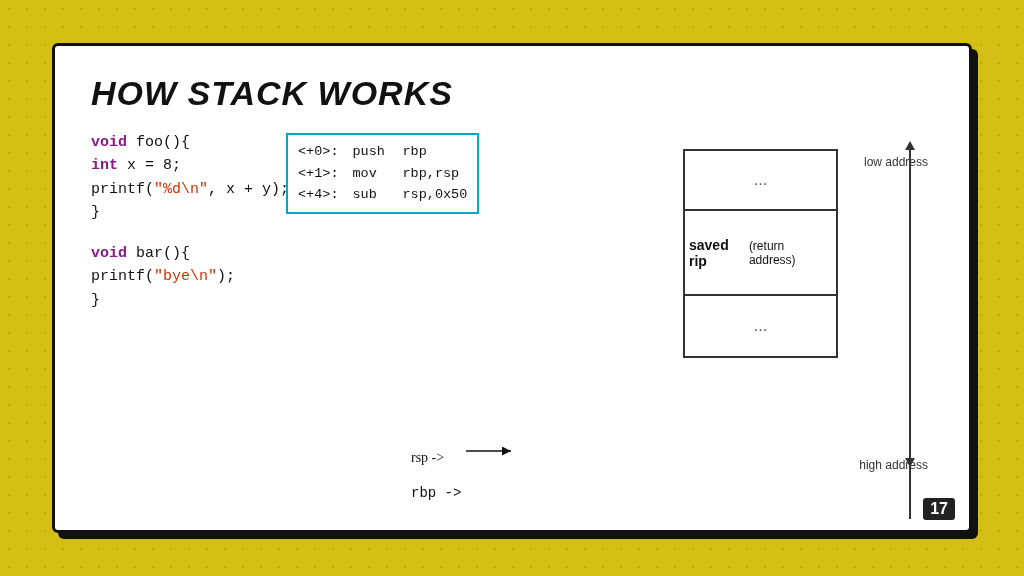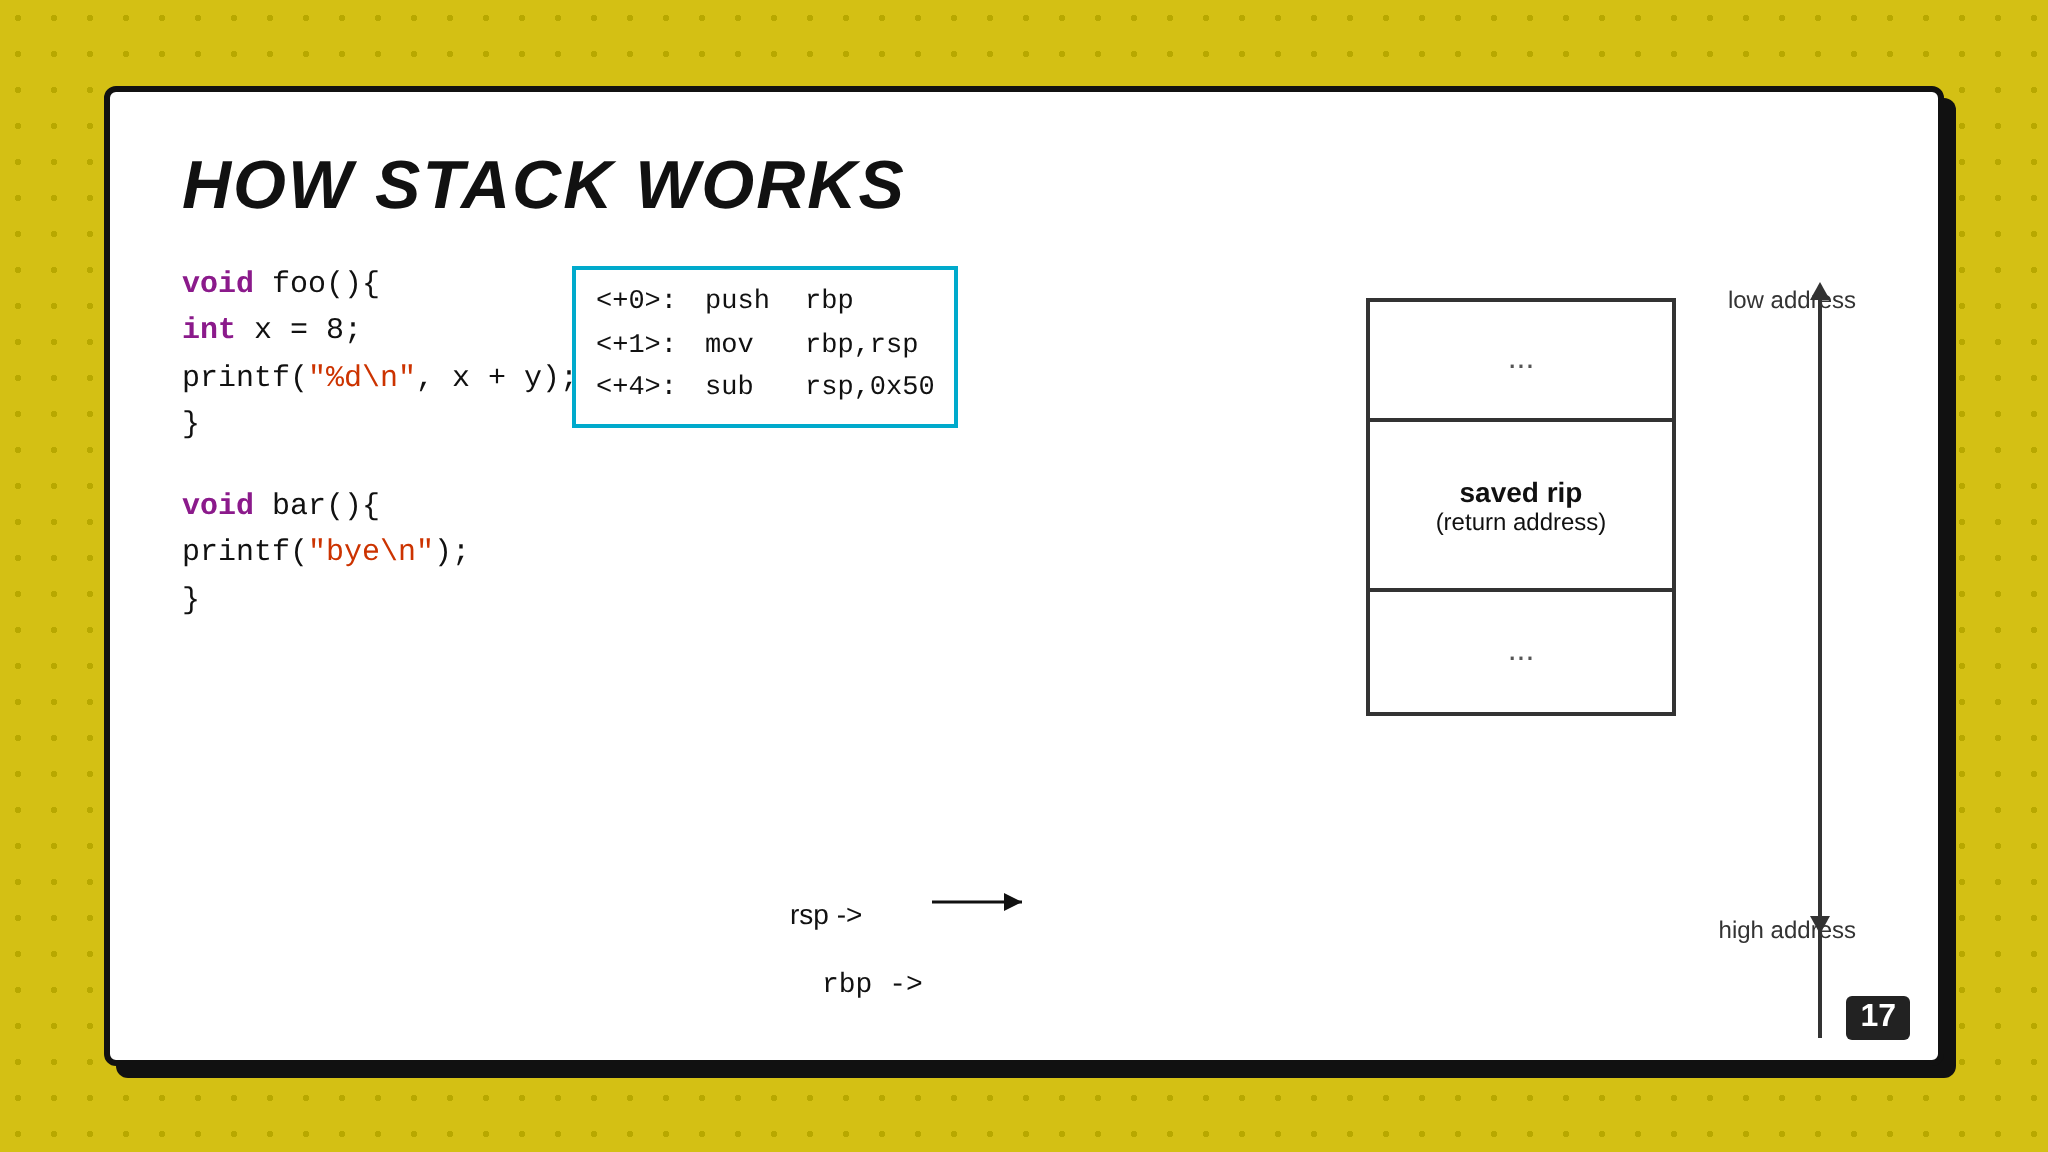--- a/index.html
+++ b/index.html
@@ -159,56 +159,56 @@
           <span class="code-keyword">void </span><span class="code-normal">bar</span><span class="code-normal">(){</span>
         </div>
         <div>
           <span class="code-normal">   printf(</span><span class="code-string">"bye\n"</span><span class="code-normal">);</span>
         </div>
         <div>
           <span class="code-normal">}</span>
         </div>
       </div>
 
-      <div style="position: absolute; bottom: 28px; left: 304px; font-family: Liberation Sans, sans-serif; font-size: 14px; color: #111;">rsp -&gt;</div>
+      <div style="position: absolute; bottom: 28px; left: 320px; font-family: Liberation Serif, serif; font-size: 14px; color: #111;">rsp -&gt;</div>
       <div style="position: absolute; bottom: -8px; left: 320px; font-family: 'Courier New', monospace; font-size: 14px; color: #111;">rbp -&gt;</div>
 
       <svg style="position: absolute; bottom: 0; left: 0; width: 100%; height: 100%; pointer-events: none;">
 
         <line x1="375" y1="320" x2="420" y2="320" stroke="#111" stroke-width="1.5" marker-end="url(#arrowhead)"></line>
 
         <line x1="300" y1="395" x2="420" y2="395" stroke="#111" stroke-width="1.5"></line>
         <polygon points="300,390 300,400 285,395" fill="#111"></polygon>
         <defs>
           <marker id="arrowhead" markerWidth="8" markerHeight="8" refX="6" refY="3" orient="auto">
             <polygon points="0 0, 6 3, 0 6" fill="#111"></polygon>
           </marker>
         </defs>
       </svg>
     </div>
 
     <div class="stack-diagram" style="position: relative; width: 260px;">
 
-      <div style="position: absolute; top: 12px; right: 5px; font-size: 12px; color: #333;">low address</div>
+      <div style="position: absolute; top: 24px; right: 5px; font-size: 12px; color: #333;">low address</div>
 
       <div style="position: absolute; right: 22px; top: 18px; width: 2px; height: 370px; background: #333;"></div>
 
       <div style="position: absolute; right: 18px; top: 10px; width: 0; height: 0; border-left: 5px solid transparent; border-right: 5px solid transparent; border-bottom: 9px solid #333;"></div>
 
       <div style="position: absolute; right: 18px; bottom: 30px; width: 0; height: 0; border-left: 5px solid transparent; border-right: 5px solid transparent; border-top: 9px solid #333;"></div>
 
       <div style="position: absolute; bottom: 25px; right: 5px; font-size: 12px; color: #333;">high address</div>
 
       <div style="position: absolute; top: 18px; left: 10px; width: 155px; border: 2px solid #333;">
 
         <div style="height: 60px; border-bottom: 2px solid #333; display: flex; align-items: center; justify-content: center; font-size: 16px; color: #555;">
           <span>...</span>
         </div>
 
-        <div style="height: 85px; border-bottom: 2px solid #333; display: flex; align-items: center; justify-content: center; flex-direction: column; text-align: center; padding: 4px;">
+        <div style="height: 85px; border-bottom: 2px solid #333; display: flex; align-items: center; justify-content: center; flex-direction: row; padding: 4px;">
           <div style="font-size: 14px; font-weight: bold; color: #111;"><strong>saved</strong> rip</div>
           <div style="font-size: 12px; color: #111;">(return address)</div>
         </div>
 
         <div style="height: 60px; display: flex; align-items: center; justify-content: center; font-size: 16px; color: #555;">
           <span>...</span>
         </div>
       </div>
 
     </div>

